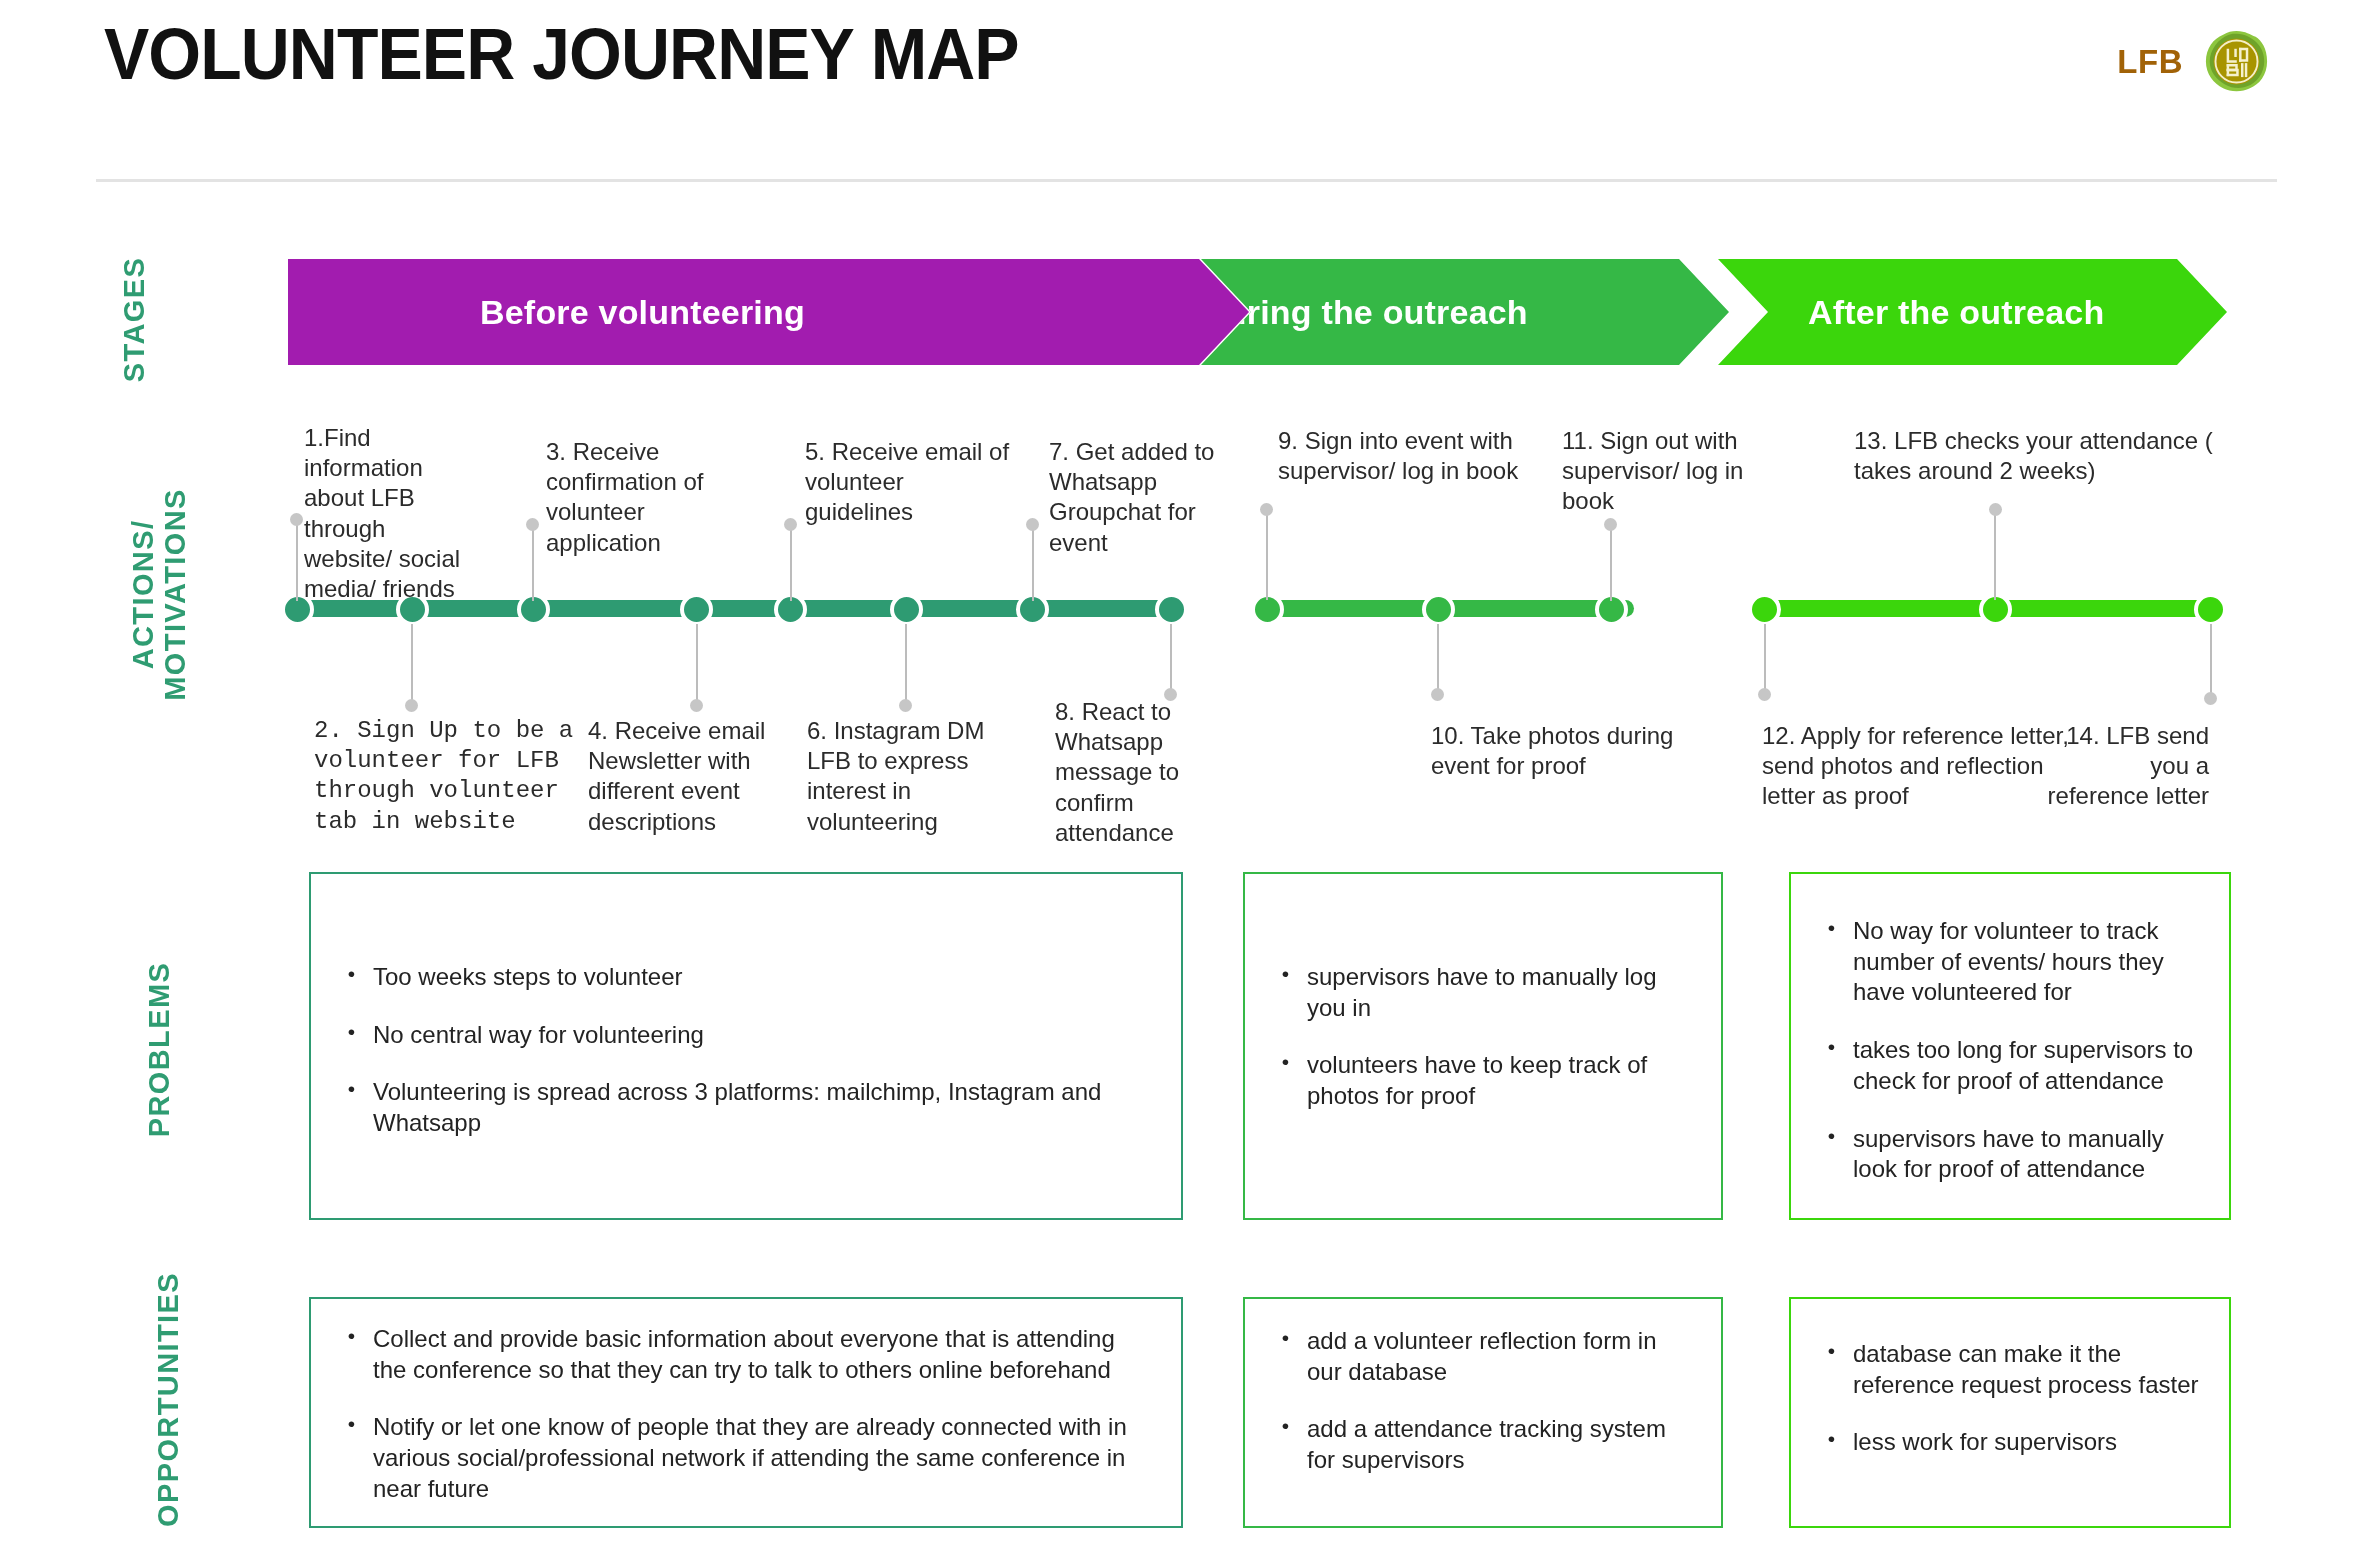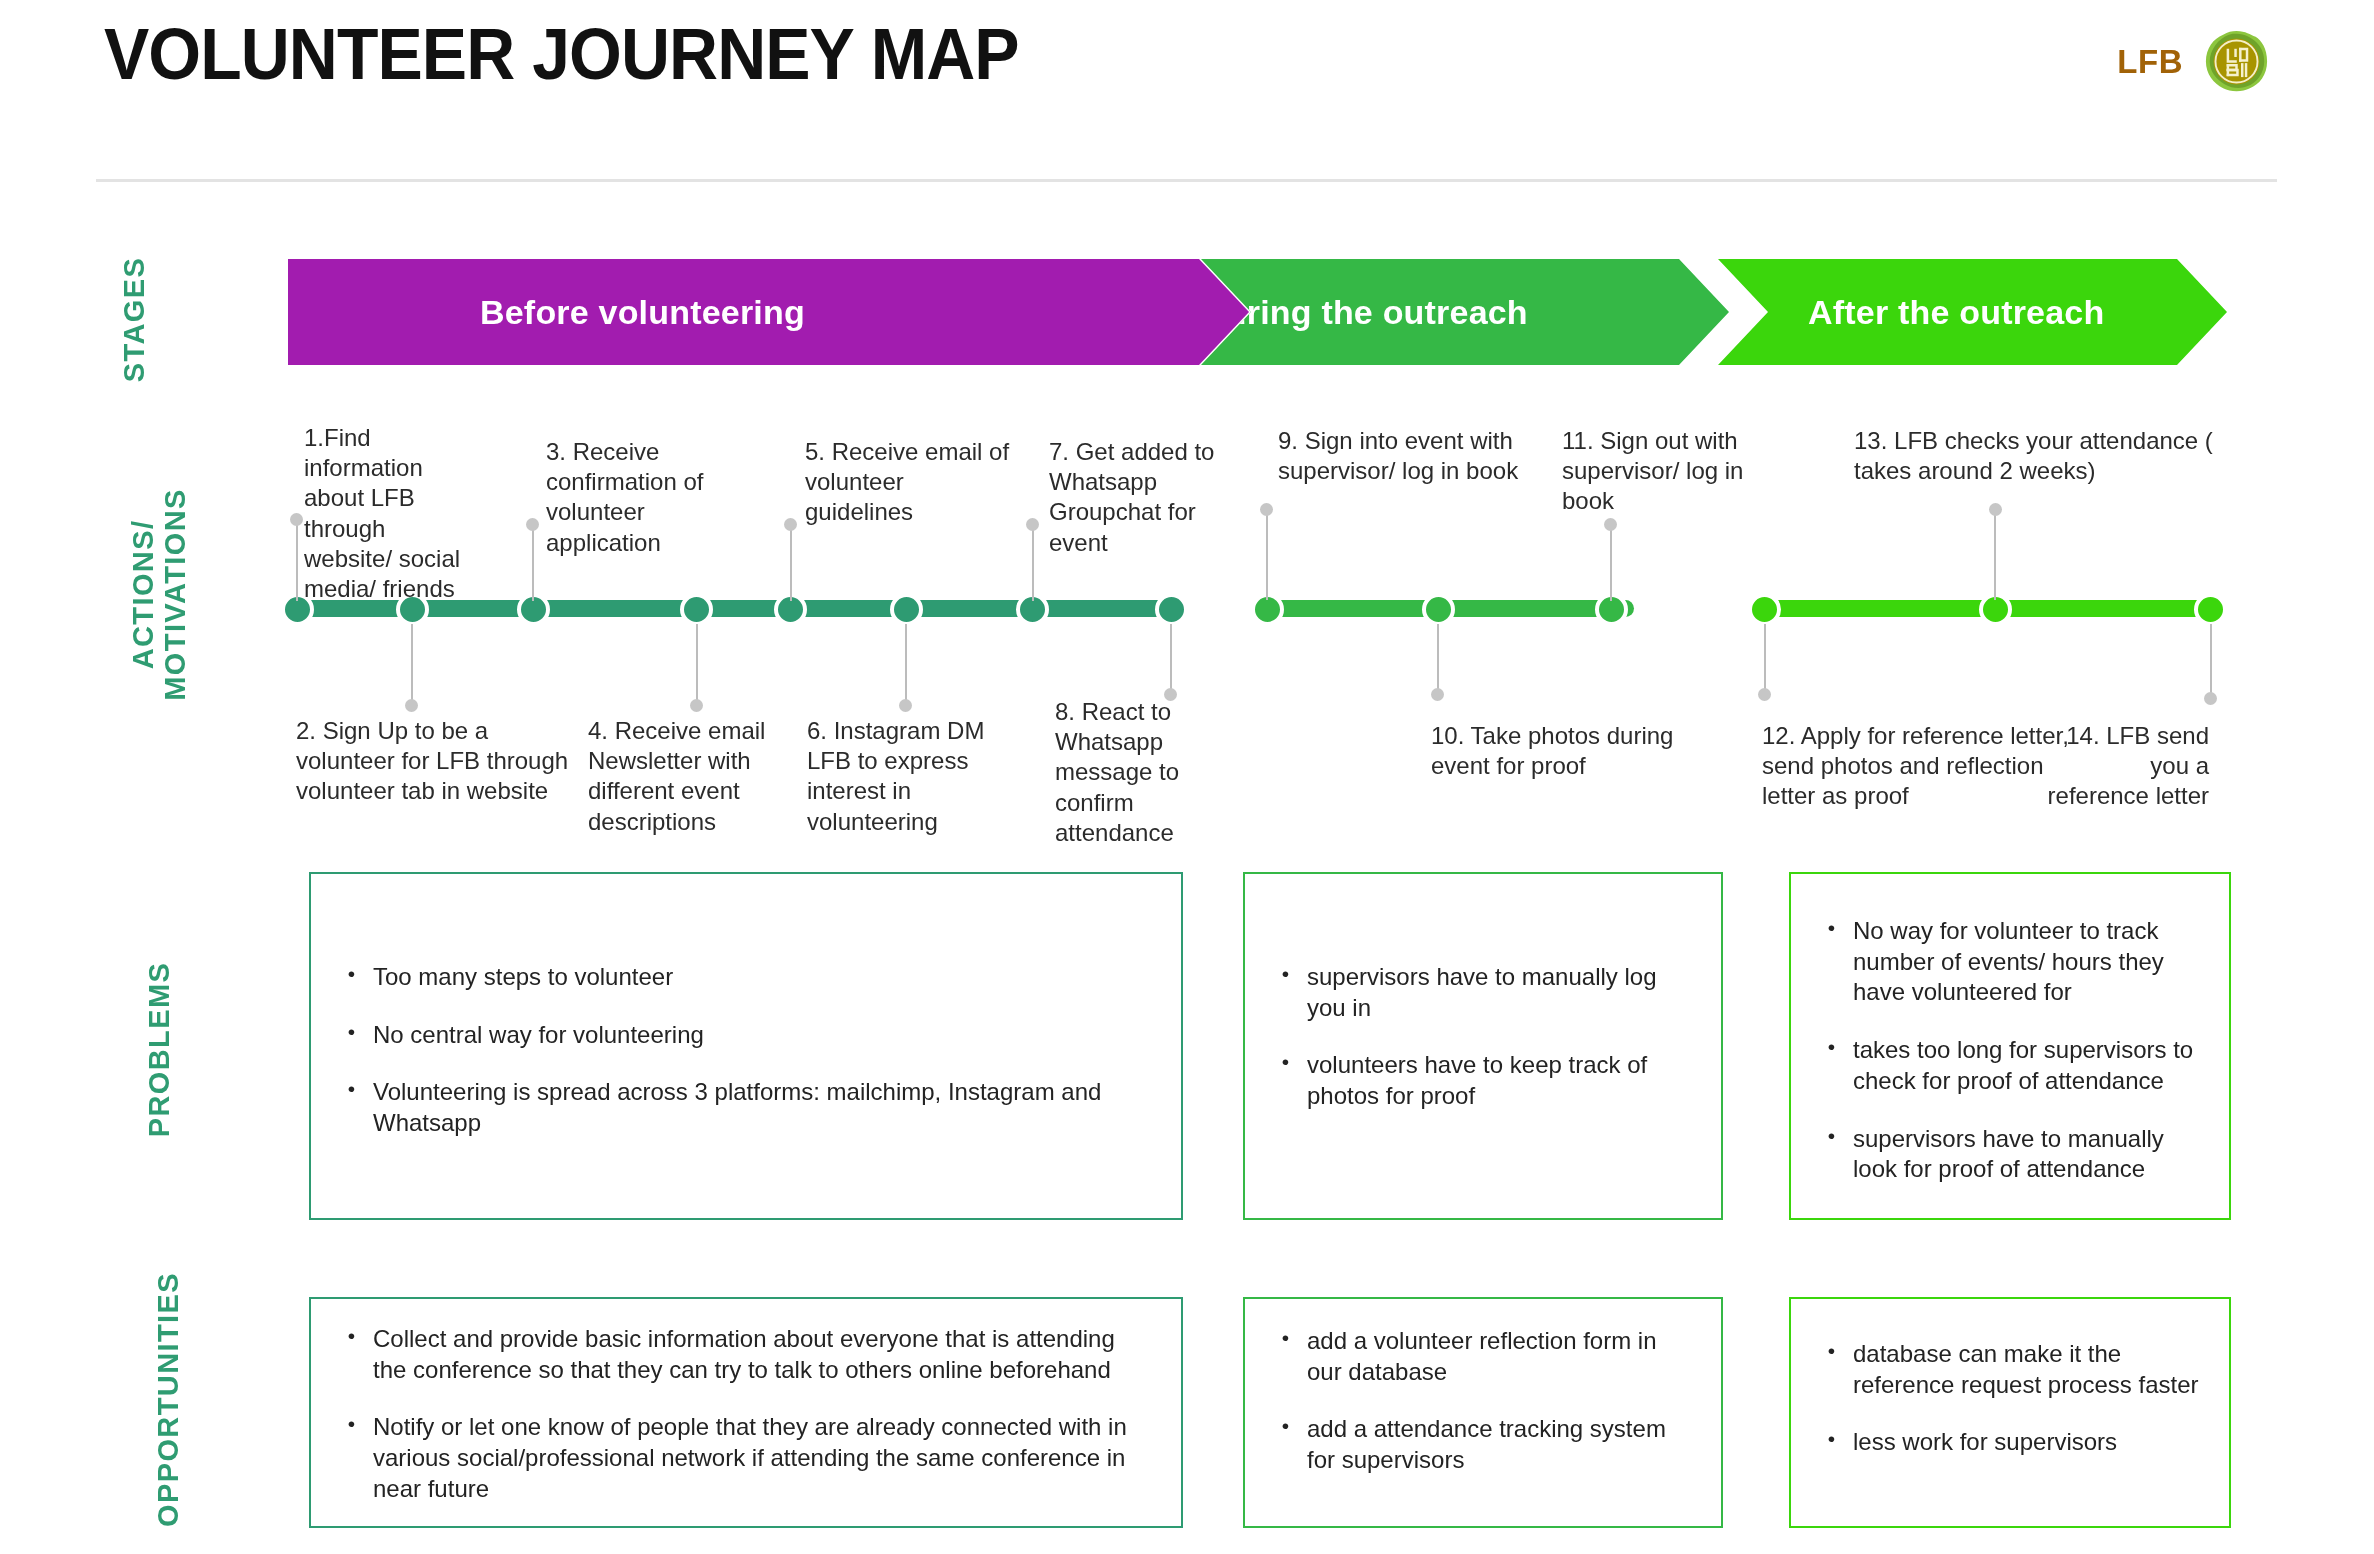--- a/index.html
+++ b/index.html
@@ -290,21 +290,21 @@
 <div class="leader-dot" style="left:1431px; top:688px;"></div>
 
 <div class="leader" style="left:1764px; top:624px; height:69px;"></div>
 <div class="leader-dot" style="left:1758px; top:688px;"></div>
 
 <div class="leader" style="left:2210px; top:624px; height:73px;"></div>
 <div class="leader-dot" style="left:2204px; top:692px;"></div>
 
 <div class="step-text" style="left:304px; top:423px; width:173px;">1.Find information about LFB through website/ social media/ friends</div>
 
-<div class="step-text" style="left:296px; top:716px; width:288px;">2. Sign Up to be a volunteer for LFB through volunteer tab in website</div>
+<div class="step-text" style="left:314px; top:716px; width:288px;font-family:Liberation Mono, monospace;">2. Sign Up to be a volunteer for LFB through volunteer tab in website</div>
 
 <div class="step-text" style="left:546px; top:437px; width:202px;">3. Receive confirmation of volunteer application</div>
 
 <div class="step-text" style="left:588px; top:716px; width:192px;">4. Receive email Newsletter with different event descriptions</div>
 
 <div class="step-text" style="left:805px; top:437px; width:207px;">5. Receive email of volunteer guidelines</div>
 
 <div class="step-text" style="left:807px; top:716px; width:192px;">6. Instagram DM LFB to express interest in volunteering</div>
 
 <div class="step-text" style="left:1049px; top:437px; width:173px;">7. Get added to Whatsapp Groupchat for event</div>
@@ -318,21 +318,21 @@
 <div class="step-text" style="left:1562px; top:426px; width:197px;">11. Sign out with supervisor/ log in book</div>
 
 <div class="step-text" style="left:1762px; top:721px; width:322px;">12. Apply for reference letter, send photos and reflection letter as proof</div>
 
 <div class="step-text" style="left:1854px; top:426px; width:384px;">13. LFB checks your attendance ( takes around 2 weeks)</div>
 
 <div class="step-text right" style="left:2046px; top:721px; width:163px;">14. LFB send you a reference letter</div>
 
 <div class="panel" style="left:309px; top:872px; width:874px; height:348px; border-color:#2E9B72;">
   <ul class="panel-inner" style="top:88px; left:33px; right:33px;">
-    <li>Too many steps to volunteer</li>
+    <li>Too weeks steps to volunteer</li>
     <li>No central way for volunteering</li>
     <li>Volunteering is spread across 3 platforms: mailchimp, Instagram and Whatsapp</li>
   </ul>
 </div>
 
 <div class="panel" style="left:1243px; top:872px; width:480px; height:348px; border-color:#35B846;">
   <ul class="panel-inner" style="top:88px; left:33px; right:29px;">
     <li>supervisors have to manually log you in</li>
     <li>volunteers have to keep track of photos for proof</li>
   </ul>

